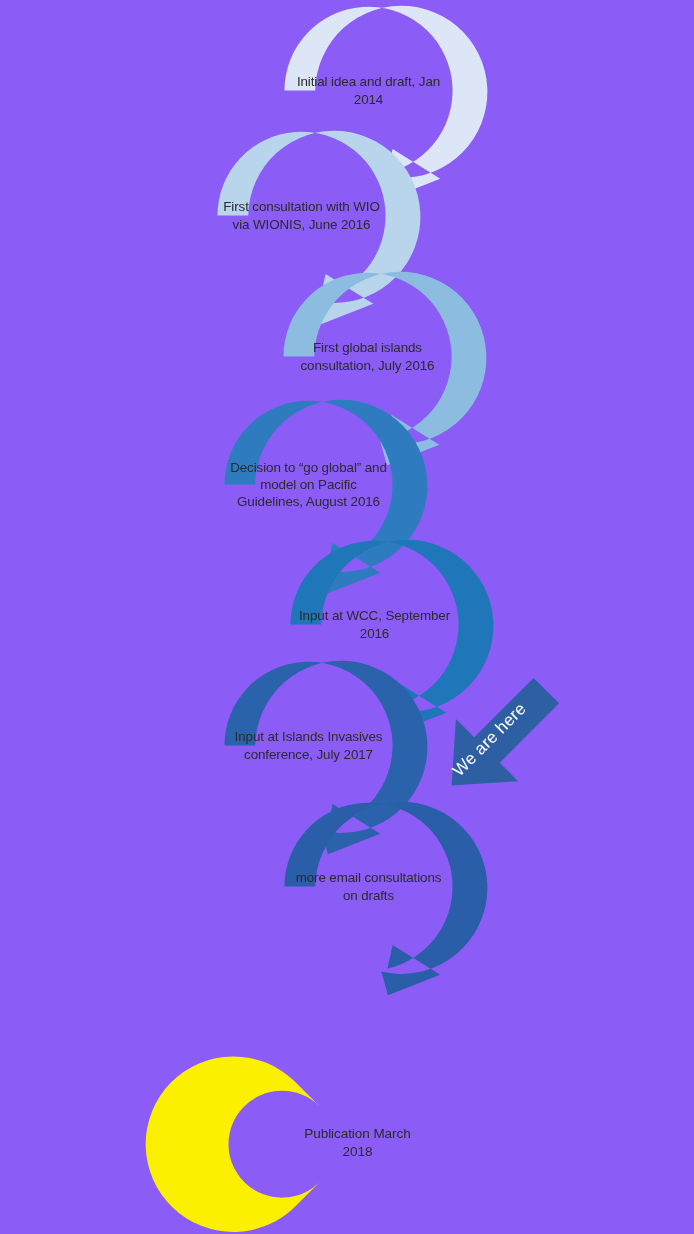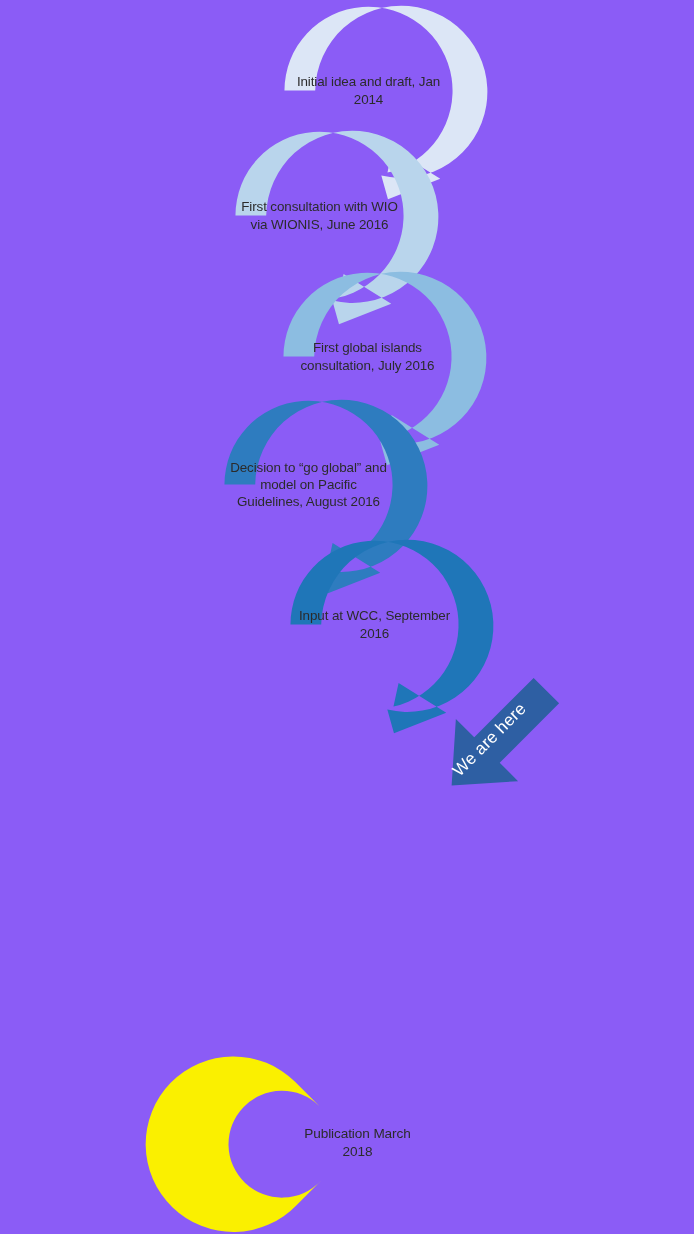--- a/index.html
+++ b/index.html
@@ -74,21 +74,21 @@
                L 119 206
                L 112.5 183
                A 84 84 0 1 0 48 100
                Z" fill="#DCE6F6"></path>
     </svg>
     <div class="ring-label">
       <span>Initial idea and draft, Jan 2014</span>
     </div>
   </div>
 
-  <div class="ring" style="left:217px; top:113px; width:205px; height:205px;">
+  <div class="ring" style="left:199px; top:113px; width:205px; height:205px;">
     <svg viewBox="0 0 200 200" width="205" height="205" aria-hidden="true">
       <path d="M 18 100
                A 82 82 0 1 1 118.5 180.1
                L 123.5 157
                L 170 186
                L 119 206
                L 112.5 183
                A 84 84 0 1 0 48 100
                Z" fill="#B9D5EC"></path>
     </svg>
@@ -138,21 +138,51 @@
                L 119 206
                L 112.5 183
                A 84 84 0 1 0 48 100
                Z" fill="#1F76B8"></path>
     </svg>
     <div class="ring-label">
       <span>Input at WCC, September 2016</span>
     </div>
   </div>
 
-
+  <div class="ring" style="left:206px; top:643px; width:205px; height:205px;">
+    <svg viewBox="0 0 200 200" width="205" height="205" aria-hidden="true">
+      <path d="M 18 100
+               A 82 82 0 1 1 118.5 180.1
+               L 123.5 157
+               L 170 186
+               L 119 206
+               L 112.5 183
+               A 84 84 0 1 0 48 100
+               Z" fill="#2A62AC"></path>
+    </svg>
+    <div class="ring-label">
+      <span>Input at Islands Invasives conference, July 2017</span>
+    </div>
+  </div>
+
+  <div class="ring" style="left:266px; top:784px; width:205px; height:205px;">
+    <svg viewBox="0 0 200 200" width="205" height="205" aria-hidden="true">
+      <path d="M 18 100
+               A 82 82 0 1 1 118.5 180.1
+               L 123.5 157
+               L 170 186
+               L 119 206
+               L 112.5 183
+               A 84 84 0 1 0 48 100
+               Z" fill="#2B5EA8"></path>
+    </svg>
+    <div class="ring-label">
+      <span>more email consultations on drafts</span>
+    </div>
+  </div>
 
 
   <div class="ring" style="left:245px; top:1030px; width:225px; height:225px;">
     <svg viewBox="0 0 200 200" width="225" height="225" aria-hidden="true">
       <path d="M 44.5 46.0
                A 78 78 0 1 0 46.0 155.5
                L 67.5 134.0
                A 47.5 47.5 0 1 1 66.0 67.5
                Z" fill="#FAF000"></path>
     </svg>

